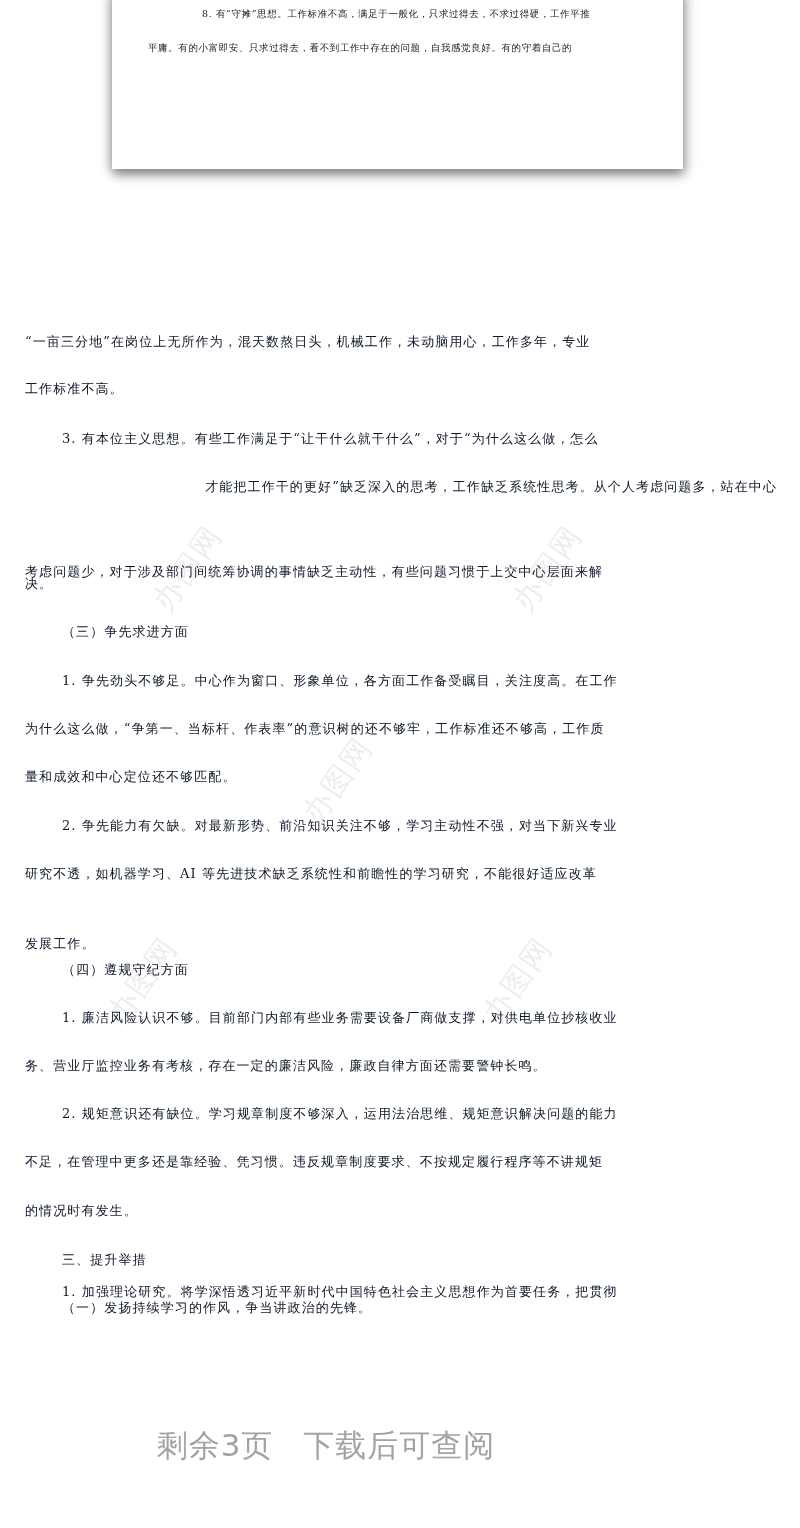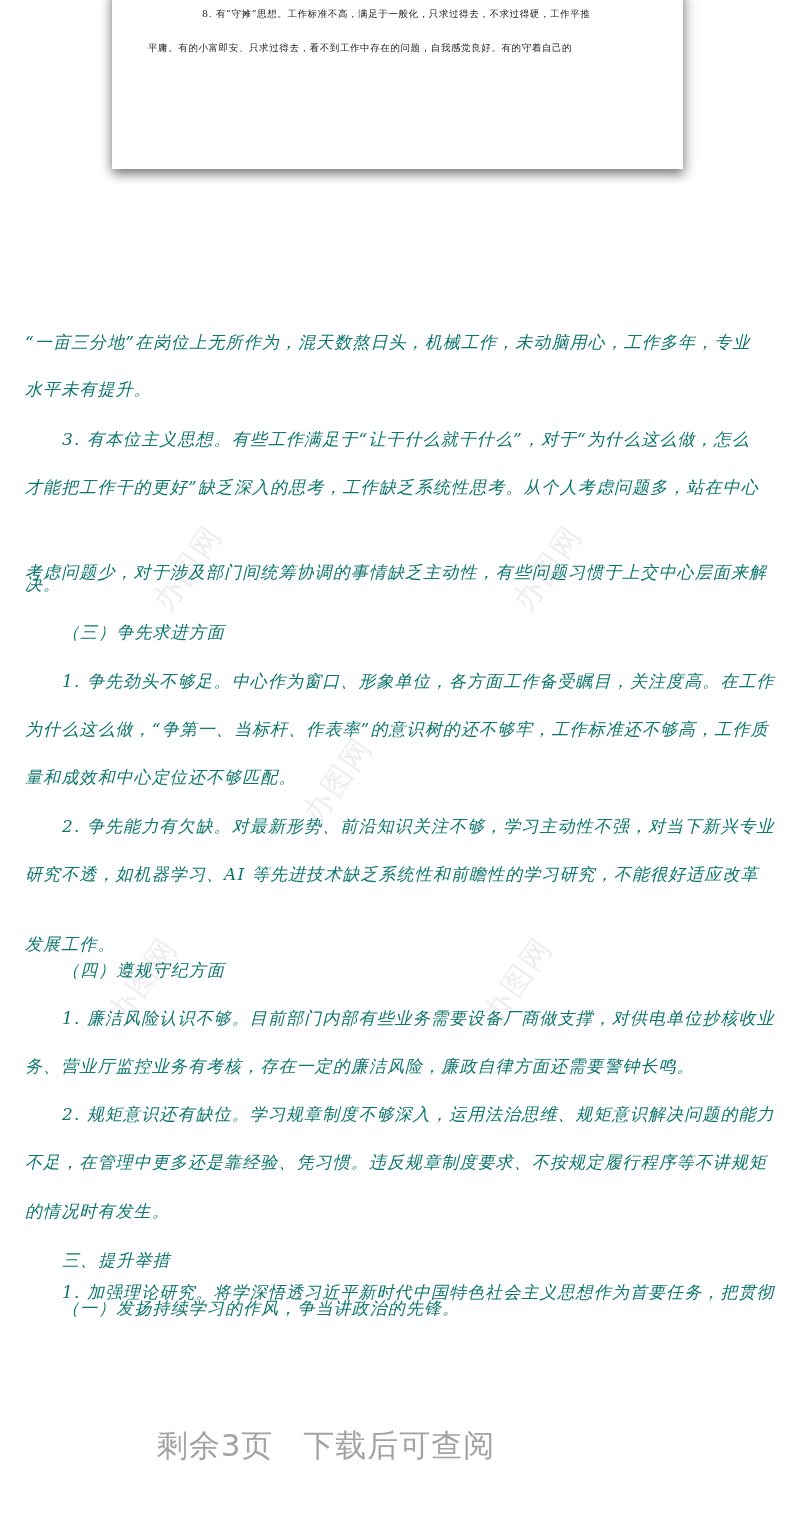--- a/index.html
+++ b/index.html
@@ -5,22 +5,22 @@
   html, body { margin: 0; padding: 0; background: #ffffff; }
   body { width: 800px; height: 1528px; position: relative; overflow: hidden;
          font-family: "DejaVu Serif", "Liberation Serif", serif; color: #1a1a1a; }
 
   .preview-card { position: absolute; left: 112px; top: -10px; width: 571px; height: 179px;
                   background: #ffffff;
                   box-shadow: 0 6px 10px rgba(0,0,0,0.35), 4px 4px 12px rgba(0,0,0,0.18), -4px 0 10px rgba(0,0,0,0.12); }
   .card-line { position: absolute; font-size: 9.5px; white-space: nowrap; letter-spacing: 0.6px; color: #222; }
 
   .doc-body { position: absolute; left: 0; top: 0; width: 800px; }
-  .line { position: absolute; left: 25px; width: 752px; font-size: 17px; line-height: 24px;
-          white-space: nowrap; letter-spacing: 1.1px; color: #0f766e; font-style: italic; }
+  .line { position: absolute; left: 25px; width: 752px; font-size: 13px; line-height: 24px;
+          white-space: nowrap; letter-spacing: 1.1px; color: #0f172a; }
   .line.indent { left: 62px; width: 715px; }
   .line.heading { left: 62px; }
 
   .watermark { position: absolute; font-family: "DejaVu Sans", "Liberation Sans", sans-serif;
                font-size: 30px; color: rgba(0,0,0,0.07); transform: rotate(-55deg);
                white-space: nowrap; letter-spacing: 2px; pointer-events: none; }
 
   .more-banner { position: absolute; left: 0; top: 1425px; width: 652px; text-align: center;
                  font-family: "DejaVu Sans", "Liberation Sans", sans-serif;
                  font-size: 31px; color: #a3a3a3; letter-spacing: 1px; }
@@ -29,23 +29,23 @@
 </head>
 <body>
 
 <div class="preview-card">
   <div class="card-line" style="left:90px; top:18px;">8. 有“守摊”思想。工作标准不高，满足于一般化，只求过得去，不求过得硬，工作平推</div>
   <div class="card-line" style="left:36px; top:52px;">平庸。有的小富即安、只求过得去，看不到工作中存在的问题，自我感觉良好。有的守着自己的</div>
 </div>
 
 <div class="doc-body">
   <div class="line" style="top:330px;">“一亩三分地”在岗位上无所作为，混天数熬日头，机械工作，未动脑用心，工作多年，专业</div>
-  <div class="line" style="top:377px;">水平未有提升。</div>
+  <div class="line" style="top:377px;">工作标准不高。</div>
   <div class="line indent" style="top:427px;">3. 有本位主义思想。有些工作满足于“让干什么就干什么”，对于“为什么这么做，怎么</div>
-  <div class="line" style="top:475px;">才能把工作干的更好”缺乏深入的思考，工作缺乏系统性思考。从个人考虑问题多，站在中心</div>
+  <div class="line" style="top:475px;text-align:right;">才能把工作干的更好”缺乏深入的思考，工作缺乏系统性思考。从个人考虑问题多，站在中心</div>
   <div class="line" style="top:524px;margin-top:36px;">考虑问题少，对于涉及部门间统筹协调的事情缺乏主动性，有些问题习惯于上交中心层面来解</div>
   <div class="line" style="top:572px;">决。</div>
   <div class="line heading" style="top:620px;">（三）争先求进方面</div>
   <div class="line indent" style="top:669px;">1. 争先劲头不够足。中心作为窗口、形象单位，各方面工作备受瞩目，关注度高。在工作</div>
   <div class="line" style="top:717px;">为什么这么做，“争第一、当标杆、作表率”的意识树的还不够牢，工作标准还不够高，工作质</div>
   <div class="line" style="top:765px;">量和成效和中心定位还不够匹配。</div>
   <div class="line indent" style="top:814px;">2. 争先能力有欠缺。对最新形势、前沿知识关注不够，学习主动性不强，对当下新兴专业</div>
   <div class="line" style="top:862px;">研究不透，如机器学习、AI 等先进技术缺乏系统性和前瞻性的学习研究，不能很好适应改革</div>
   <div class="line" style="top:932px;">发展工作。</div>
   <div class="line heading" style="top:958px;">（四）遵规守纪方面</div>

